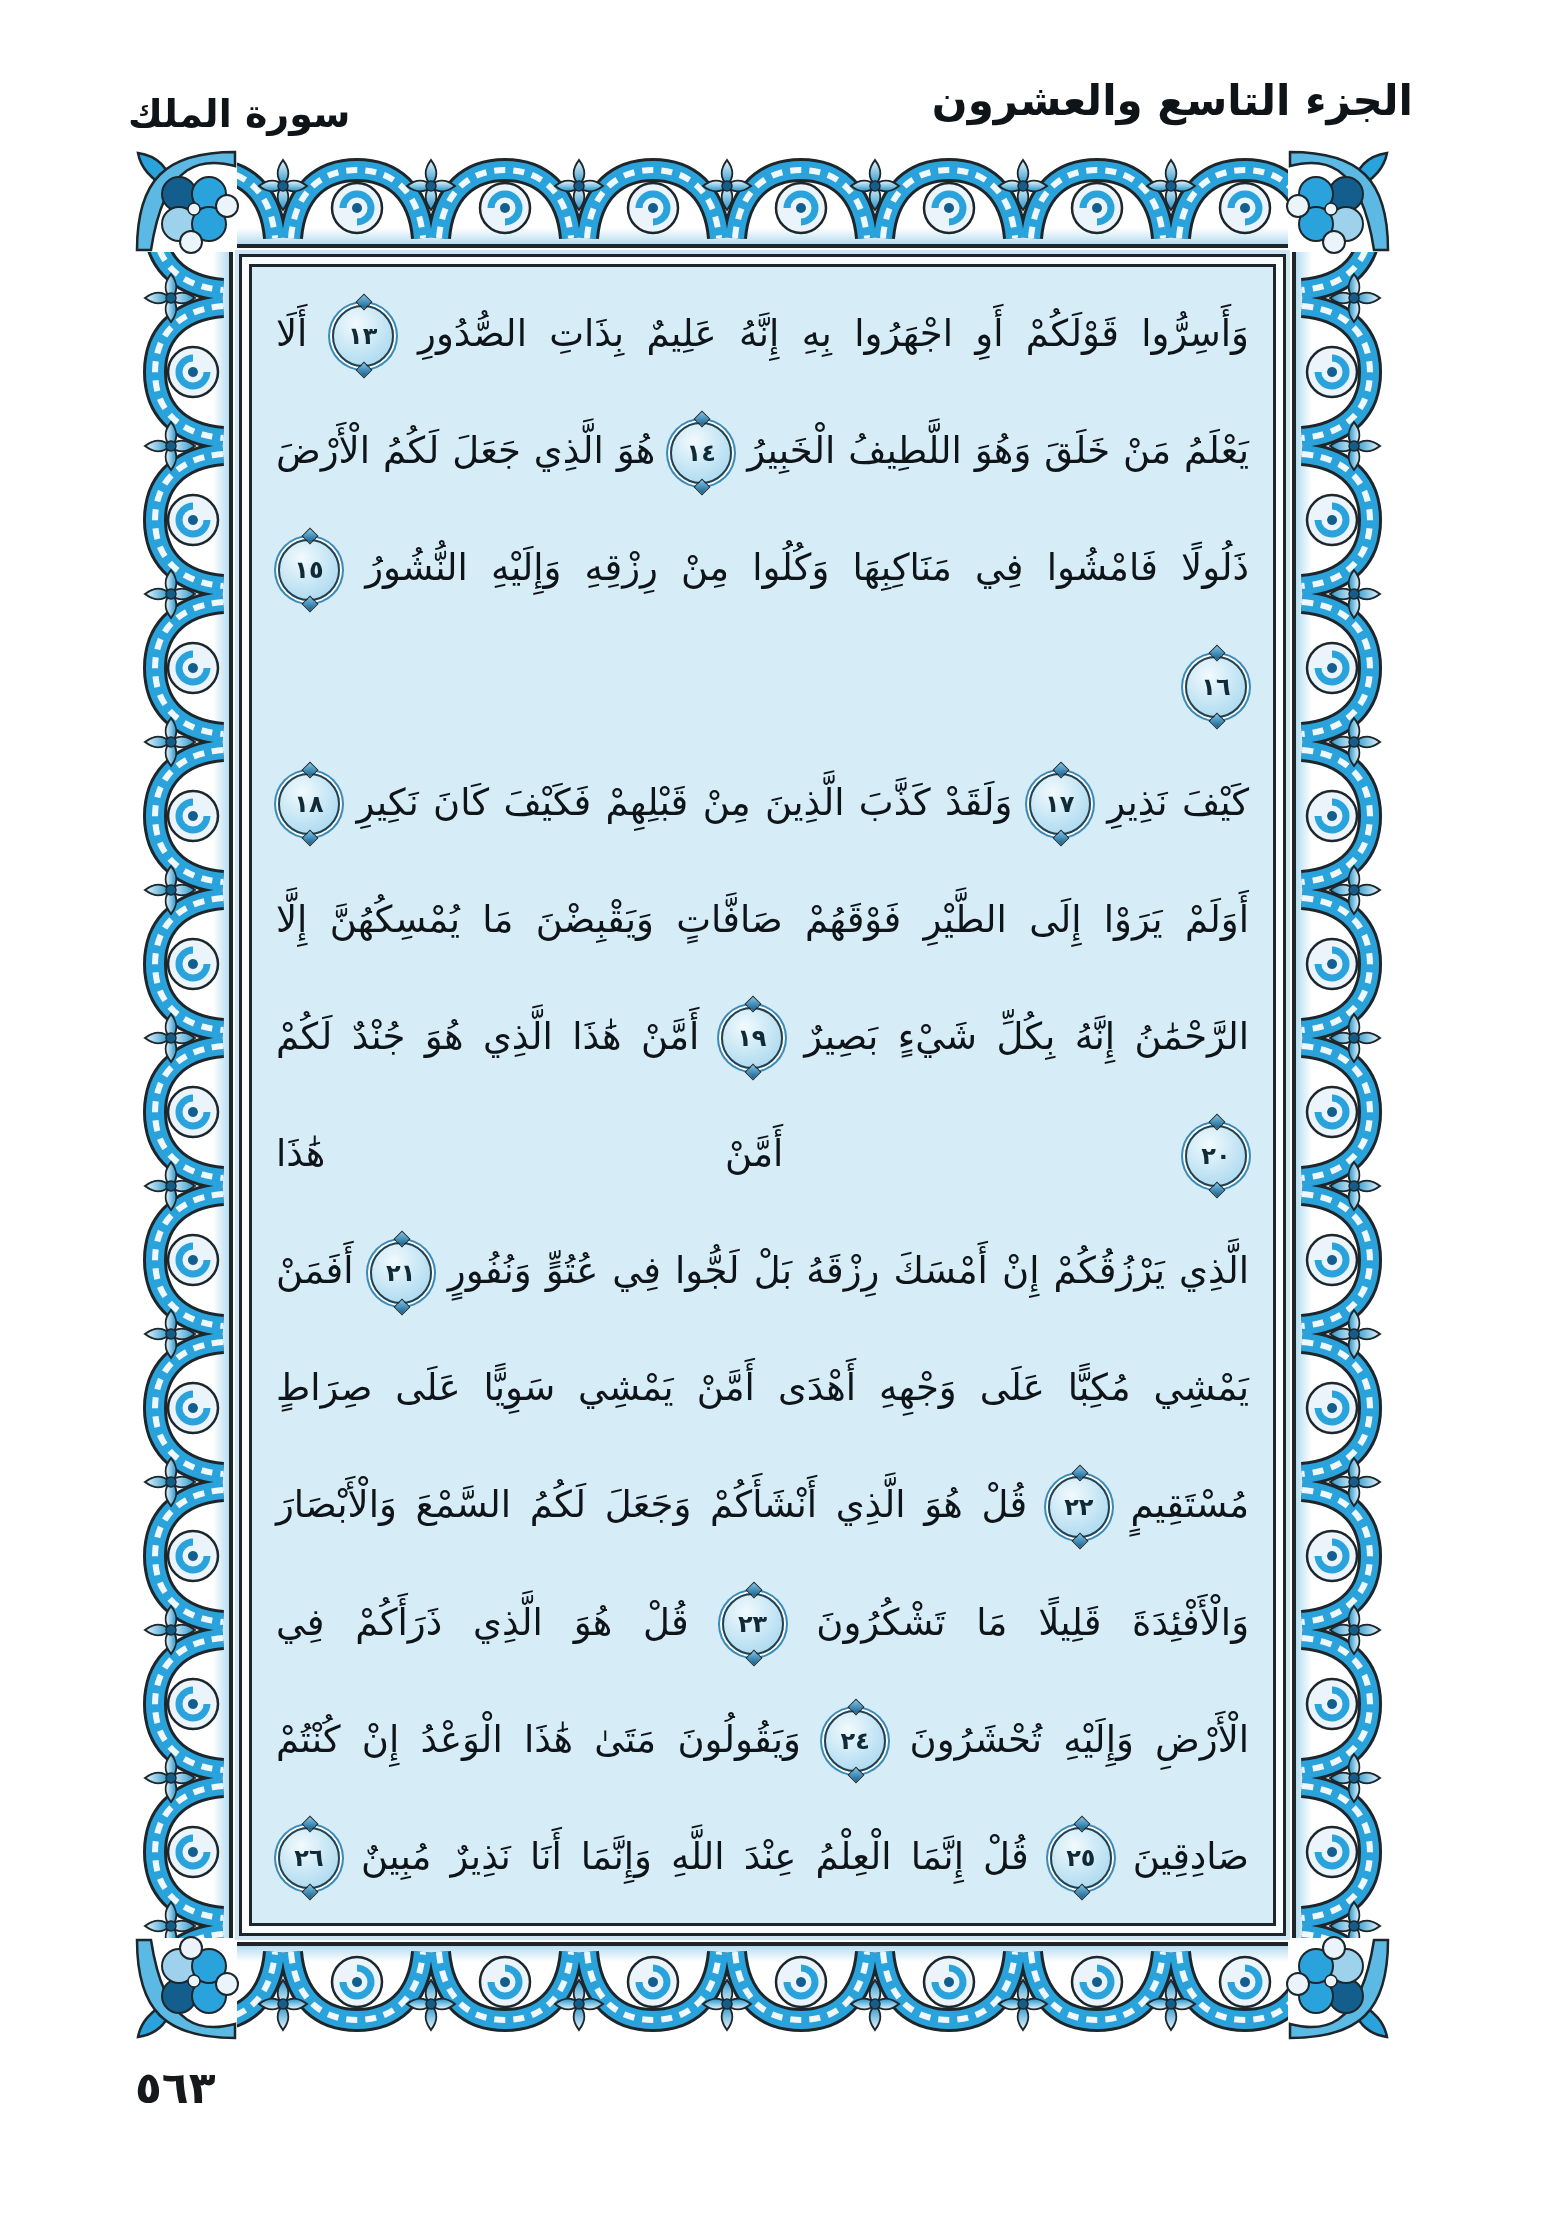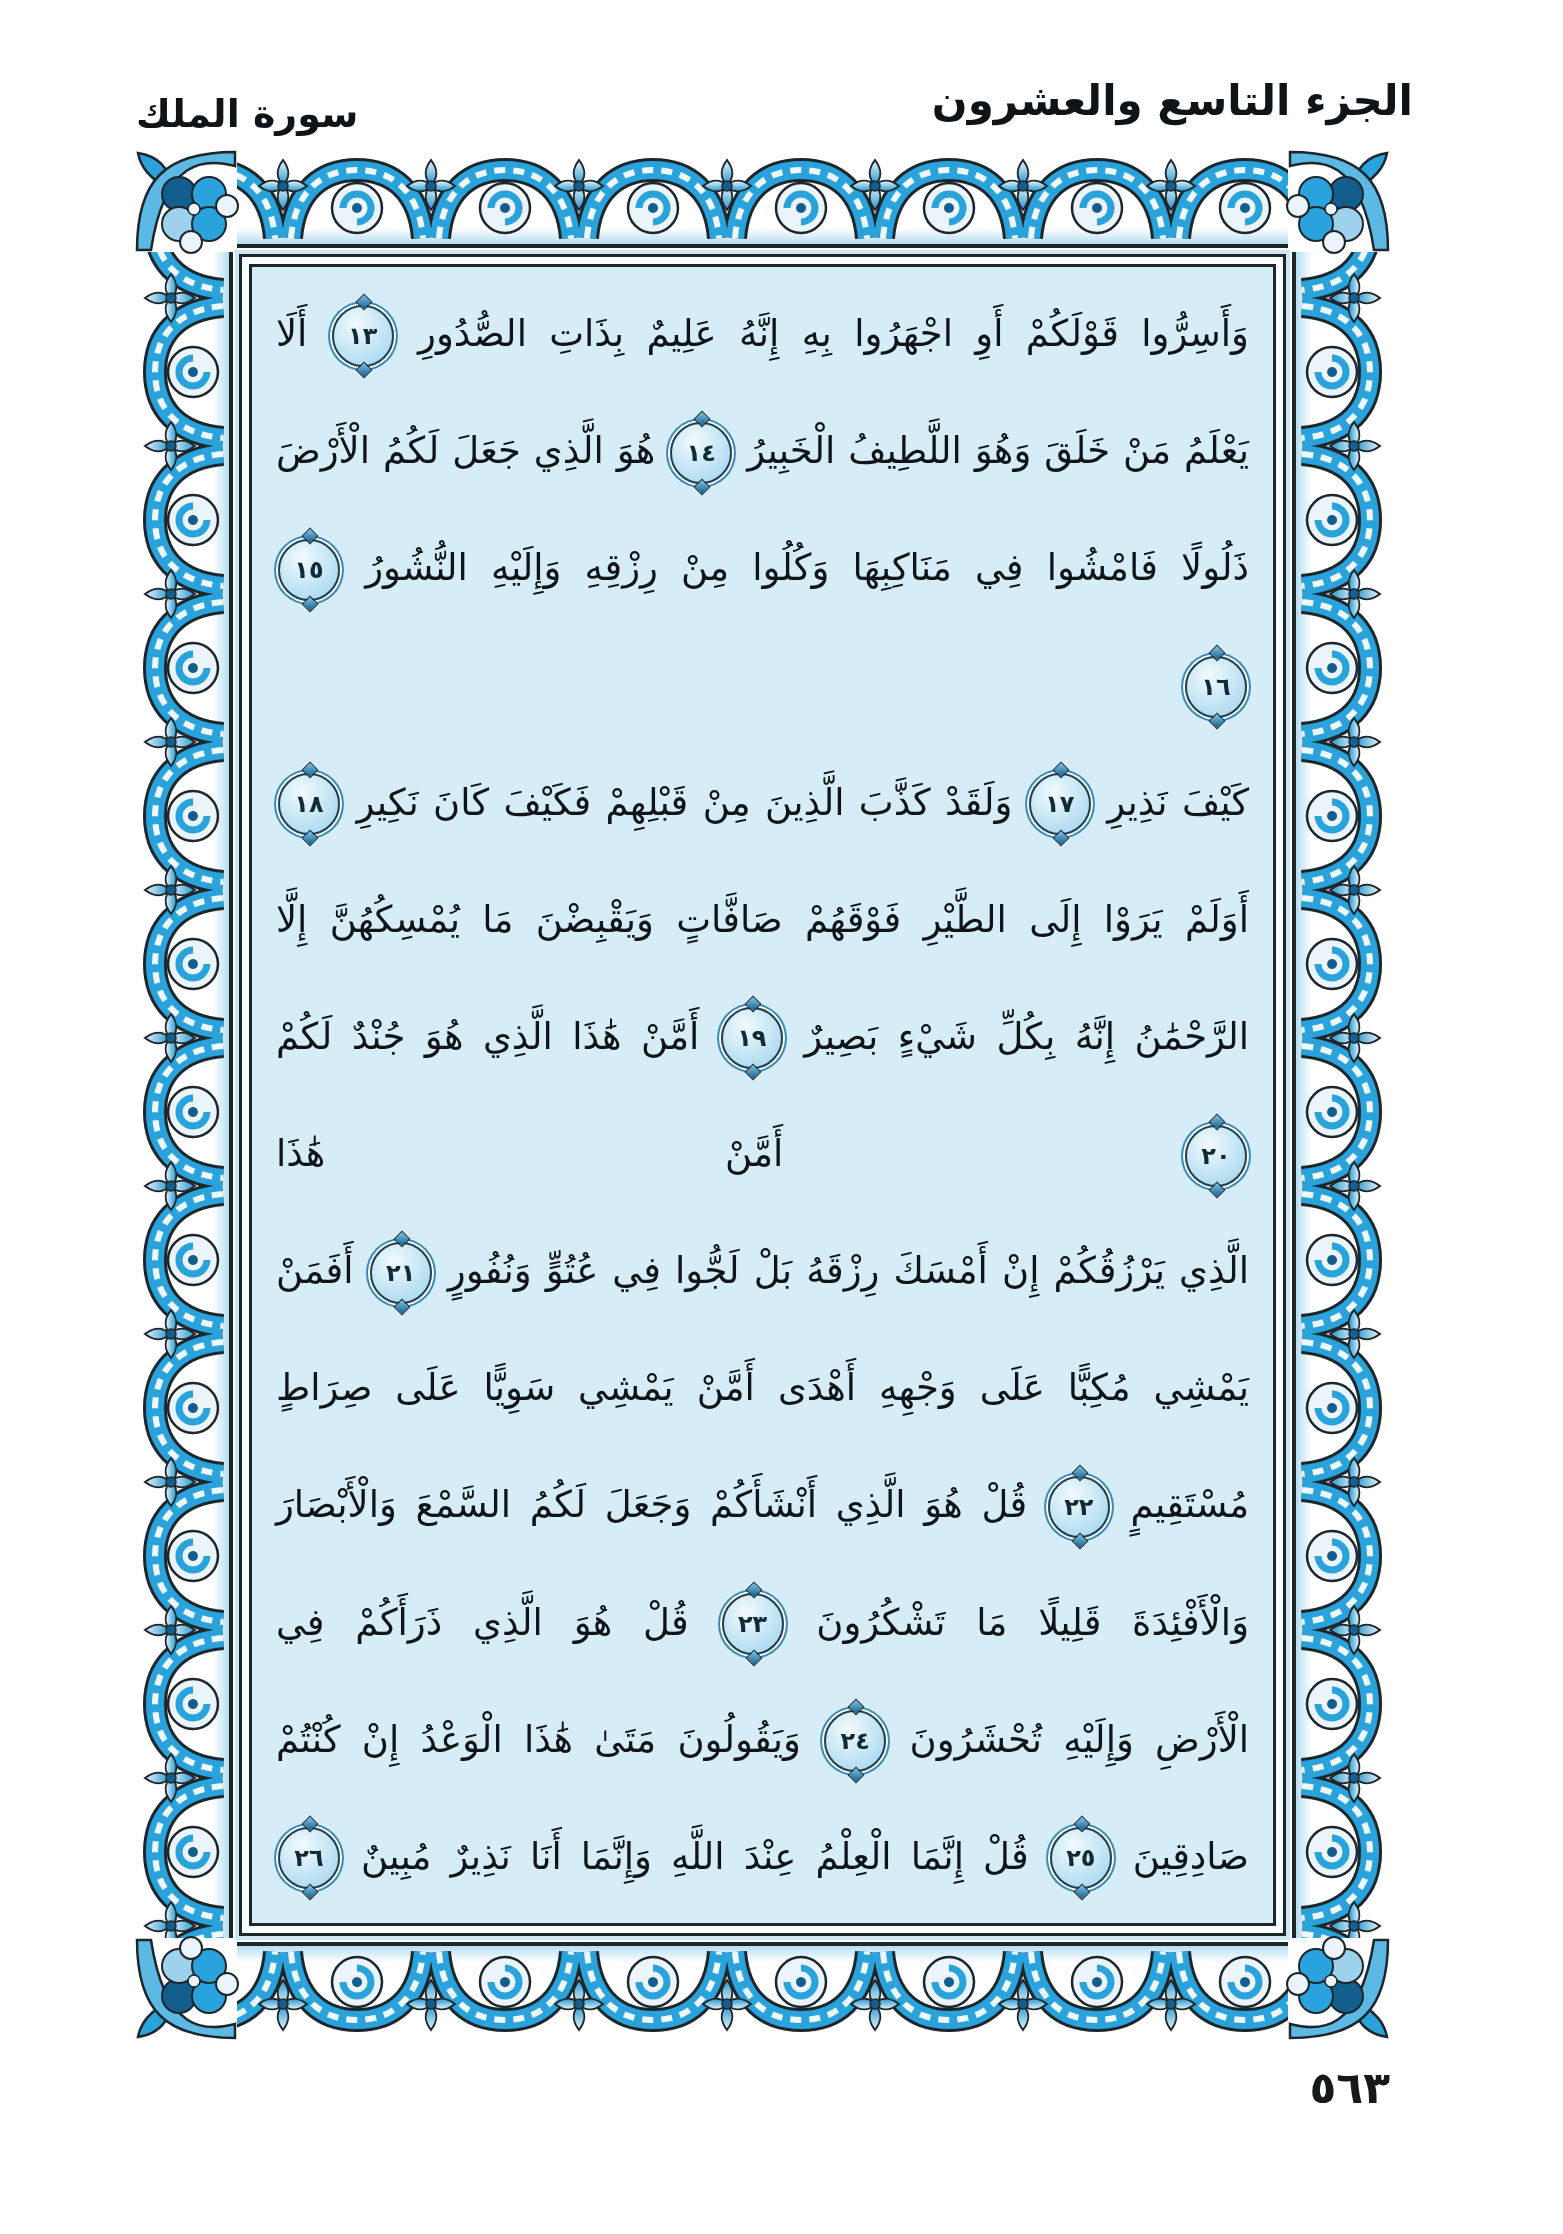--- a/index.html
+++ b/index.html
@@ -3,21 +3,21 @@
 <meta charset="utf-8">
 <style>
   html,body{margin:0;padding:0;}
   body{
     width:1563px;height:2234px;position:relative;background:#ffffff;
     font-family:"DejaVu Sans", sans-serif;color:var(--ink,#0f1418);overflow:hidden;
   }
   
   .hdr{position:absolute;font-weight:bold;white-space:nowrap;}
   .hdr-right{top:76px;right:150px;font-size:42px;}
-  .hdr-left{top:92px;left:128px;font-size:38px;margin-left:8px;}
+  .hdr-left{top:92px;left:128px;font-size:38px;}
   
   .frame{position:absolute;left:135px;top:150px;width:1255px;height:1890px;}
   .frame svg{position:absolute;left:0;top:0;width:100%;height:100%;}
   
   .panel{
     position:absolute;left:114px;top:114px;right:114px;bottom:114px;
     background:var(--panel-bg,#d6edf8);
     border:3px solid var(--outline,#1d262b);
     box-shadow:0 0 0 7px #fafdfe,0 0 0 10px var(--outline,#1d262b),0 0 0 14px var(--pale-blue,#cfe7f4);
     padding:8px 24px;box-sizing:border-box;
@@ -40,21 +40,21 @@
   .ayah-medallion::before,.ayah-medallion::after{
     content:"";position:absolute;left:50%;margin-left:-5px;width:10px;height:10px;
     background:linear-gradient(135deg,#7cc4e8,#135e8d);border:1px solid #1d262b;
     transform:rotate(45deg);
   }
   .ayah-medallion::before{top:-11px;}
   .ayah-medallion::after{bottom:-11px;}
   .ayah-num{font-size:24px;font-weight:bold;line-height:1;color:#102a38;}
   
   .page-num{
-    position:absolute;left:135px;top:2062px;width:1255px;text-align:right;
+    position:absolute;left:135px;top:2062px;width:1255px;text-align:left;
     font-size:44px;font-weight:bold;color:#15191c;
   }
 </style>
 </head>
 <body>
 
 <div class="hdr hdr-right" dir="rtl">الجزء التاسع والعشرون</div>
 <div class="hdr hdr-left" dir="rtl">سورة الملك</div>
 
 <div class="frame">

